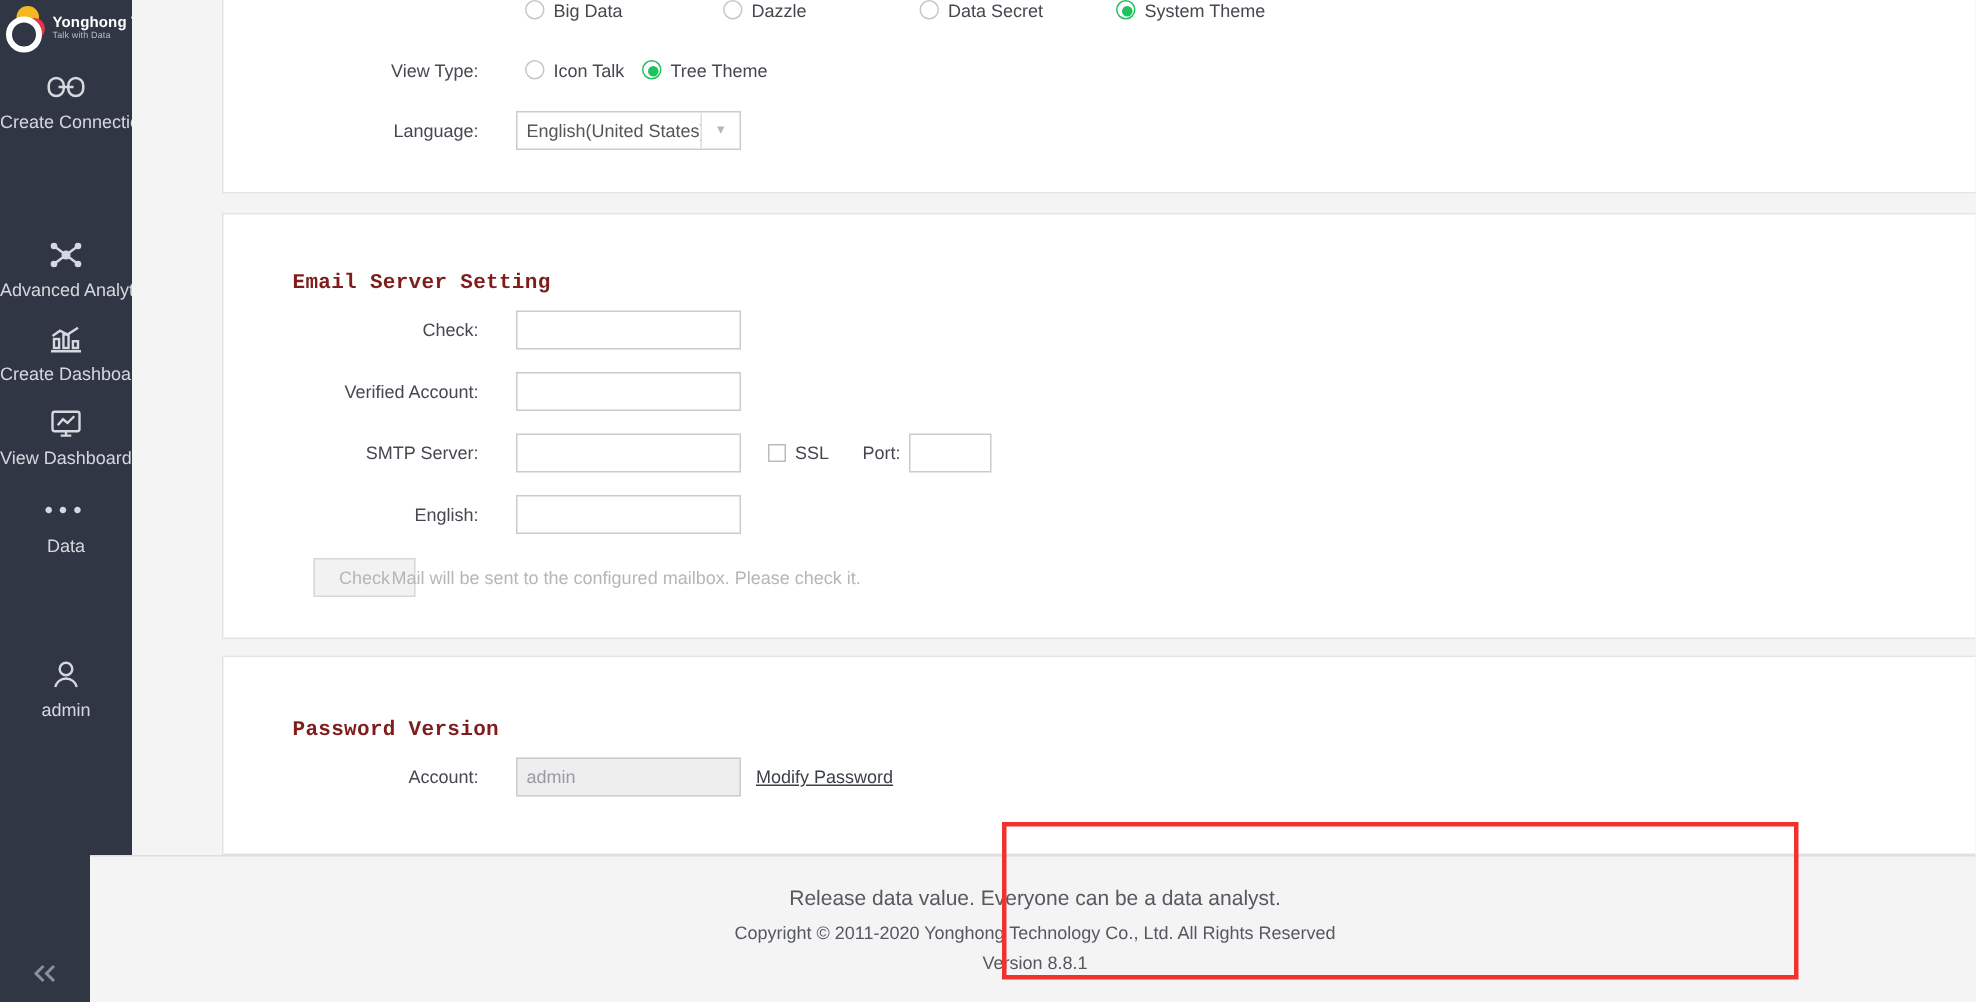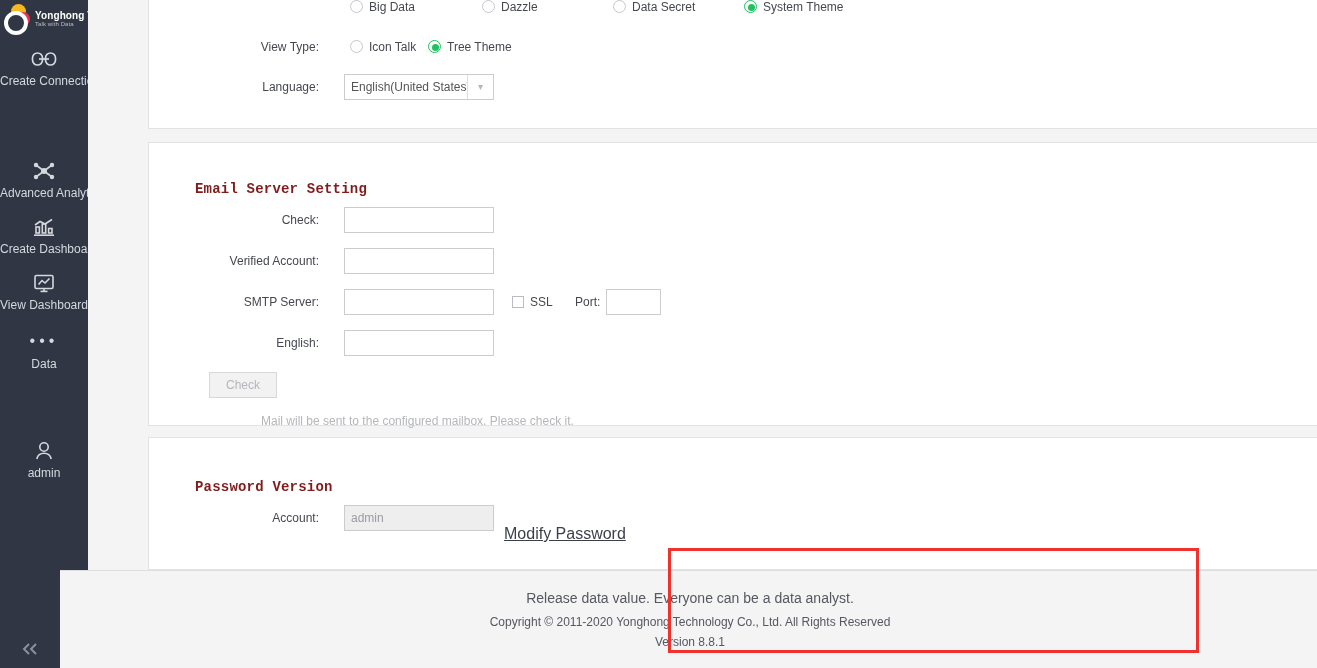--- a/index.html
+++ b/index.html
@@ -122,23 +122,23 @@
             overflow: hidden; white-space: nowrap; }
   .selarrow { width: 26px; border-left: 1px solid #dededf; color: #b5b7bc;
               font-size: 10px; line-height: 24px; text-align: center; }
 
   
   .btn-check {
     position: absolute; height: 26px; width: 68px;
     border: 1px solid #d7d8da; background: #f2f2f3; color: #b4b6ba;
     font-size: 12px; font-family: "Liberation Sans", sans-serif; cursor: default;
   }
-  .hint { position: absolute; font-size: 12px; color: #b4b6ba; line-height: 26px; white-space: nowrap; margin-top: 36px; }
-  .linklike { position: absolute; font-size: 16px; color: #3b3f4a; text-decoration: underline;
-              line-height: 26px; cursor: pointer; margin-top: 16px; }
+  .hint { position: absolute; font-size: 12px; color: #b4b6ba; line-height: 26px; white-space: nowrap; }
+  .linklike { position: absolute; font-size: 12px; color: #3b3f4a; text-decoration: underline;
+              line-height: 26px; cursor: pointer; }
 
   
   #footer {
     position: absolute; left: 60px; top: 570px;
     width: 1260px; height: 98px;
     background: #f4f4f5;
     border-top: 1px solid #dededf;
     text-align: center;
   }
   .f-tag  { font-size: 14px; color: #55585f; padding-top: 19px; }

